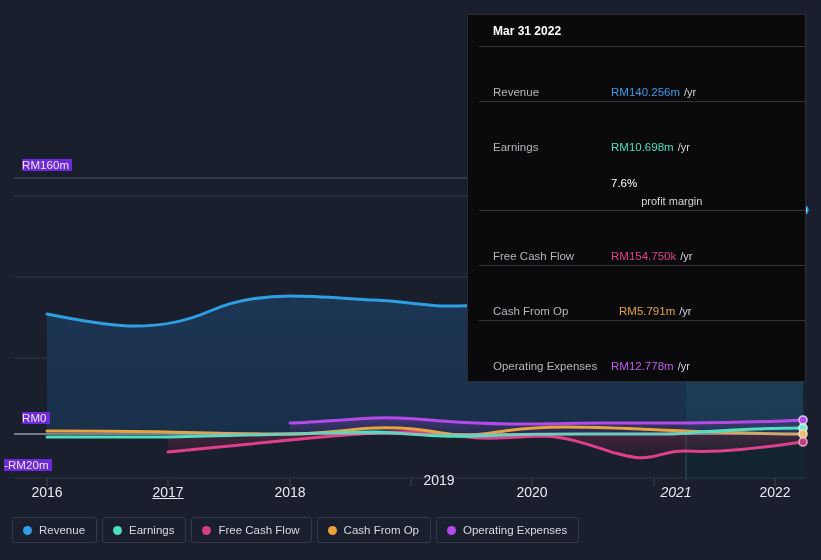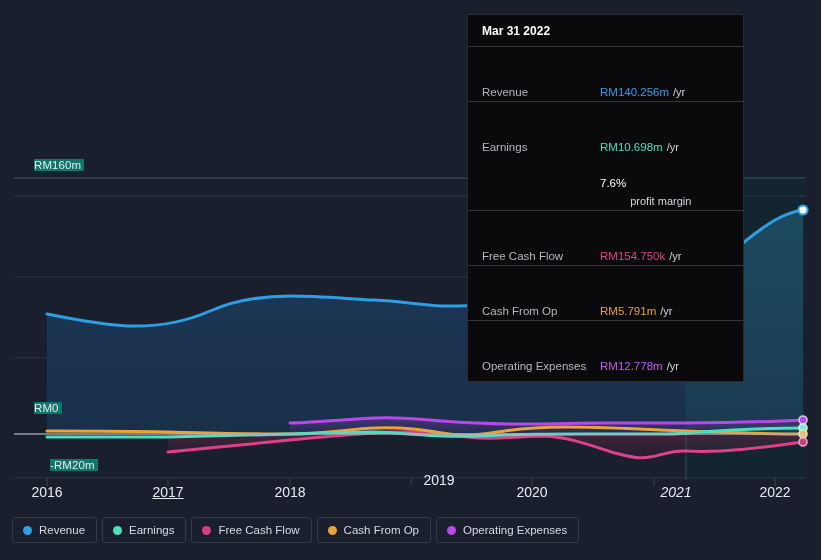--- a/index.html
+++ b/index.html
@@ -15,42 +15,41 @@
   #plot-wrap { position: absolute; left: 0; top: 0; width: 821px; height: 512px; }
   #plot-svg { display: block; }
 
   
   .y-label {
     position: absolute;
     color: #e8eaed;
     font-size: 11.5px;
     letter-spacing: .1px;
     white-space: nowrap;
-    background: #0f766e;
+    background: #6d28d9;
     padding-right: 3px;
     z-index: 4;
-    margin-left: 12px;
   }
   .x-label {
     position: absolute;
     color: #e8eaed;
     font-size: 14px;
     transform: translateX(-50%);
     white-space: nowrap;
     z-index: 4;
   }
 
   
   #tooltip {
     position: absolute;
     left: 467px; top: 14px;
-    width: 277px;
+    width: 339px;
     background: #0a0a0c;
     border: 1px solid #2b2b30;
-    padding: 9px 0 6px 0;
+    padding: 9px 0 6px 11px;
     z-index: 20;
   }
   #tooltip .tt-header {
     color: #ffffff;
     font-size: 12px;
     font-weight: bold;
     padding: 0 14px 8px 14px;
   }
   .tt-row {
     display: flex;
@@ -206,22 +205,22 @@
       <g>
         <circle cx="803" cy="210" r="4.6" fill="#ffffff" stroke="#2f9fe3" stroke-width="2"></circle>
         <circle cx="803" cy="420" r="4" fill="#b44ae8" stroke="#d8c4f0" stroke-width="1.6"></circle>
         <circle cx="803" cy="428" r="4" fill="#7fe8d8" stroke="#cdf4ec" stroke-width="1.6"></circle>
         <circle cx="803" cy="434" r="4" fill="#e8c07d" stroke="#f2ddb4" stroke-width="1.6"></circle>
         <circle cx="803" cy="442" r="4" fill="#c0407a" stroke="#e8a8c4" stroke-width="1.6"></circle>
       </g>
     </svg>
 
     <div class="y-label" style="left:22px; top:159px;">RM160m</div>
-    <div class="y-label" style="left:22px; top:402px;">RM0</div>
-    <div class="y-label" style="left:38px; top:459px;">-RM20m</div>
+    <div class="y-label" style="left:22px; top:412px;">RM0</div>
+    <div class="y-label" style="left:4px; top:459px;">-RM20m</div>
 
     <div class="x-label" style="left:47px;  top:484px;">2016</div>
     <div class="x-label" style="left:168px; top:484px;text-decoration:underline;">2017</div>
     <div class="x-label" style="left:290px; top:484px;">2018</div>
     <div class="x-label" style="left:411px; top:472px;margin-left:28px;">2019</div>
     <div class="x-label" style="left:532px; top:484px;">2020</div>
     <div class="x-label" style="left:676px; top:484px;font-style:italic;">2021</div>
     <div class="x-label" style="left:775px; top:484px;">2022</div>
   </div>
 
@@ -247,21 +246,21 @@
     </div>
 
     <div class="tt-row">
       <span class="tt-label">Free Cash Flow</span>
       <span class="tt-val" style="color:#e0408a;">RM154.750k</span>
       <span class="tt-suffix">/yr</span>
     </div>
 
     <div class="tt-row">
       <span class="tt-label">Cash From Op</span>
-      <span class="tt-val" style="color:#e8a33d;">RM5.791m</span>
+      <span class="tt-val" style="color:#e8a33d;margin-left:8px;">RM5.791m</span>
       <span class="tt-suffix">/yr</span>
     </div>
 
     <div class="tt-row">
       <span class="tt-label">Operating Expenses</span>
       <span class="tt-val" style="color:#c45cf0;">RM12.778m</span>
       <span class="tt-suffix">/yr</span>
     </div>
   </div>
 

